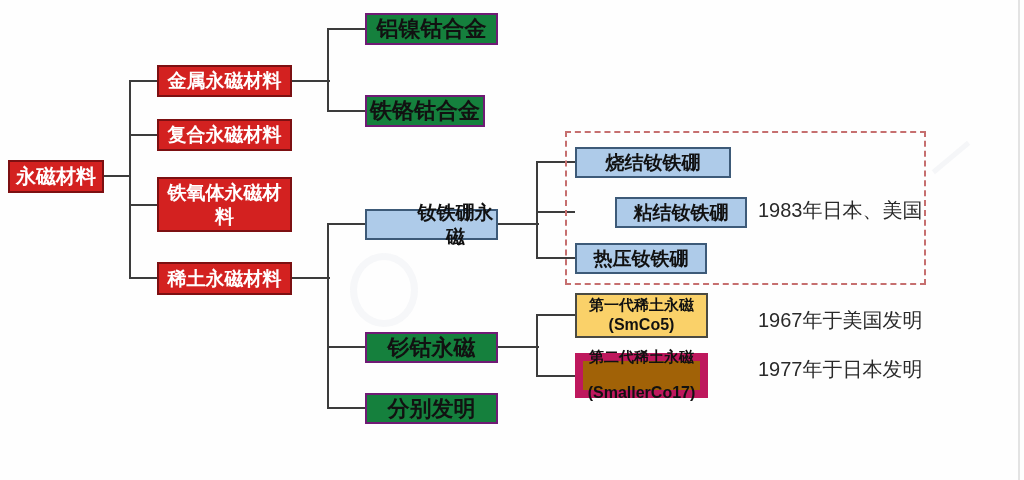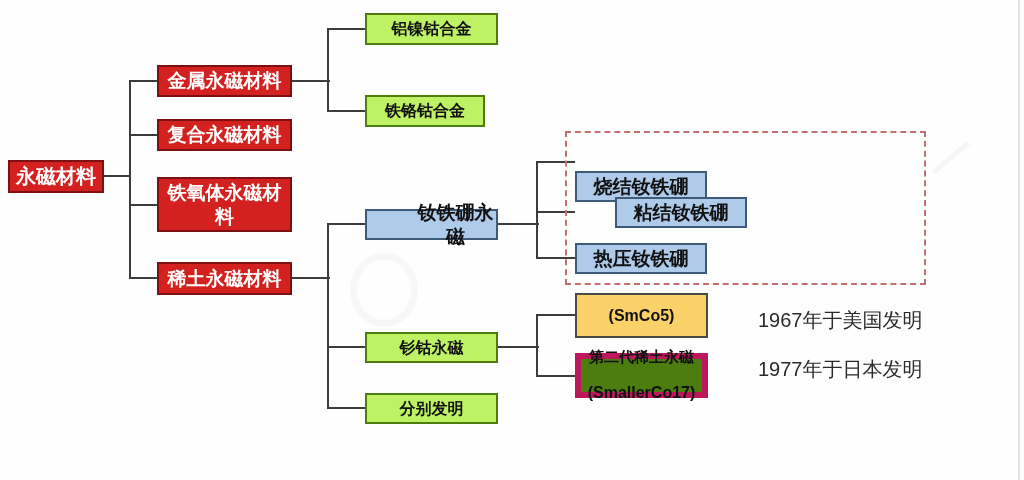--- a/index.html
+++ b/index.html
@@ -7,24 +7,24 @@
     width:1024px;height:480px;position:relative;overflow:hidden;
     background:#fefefe;
     font-family:"Liberation Sans","DejaVu Sans",sans-serif;
   }
   .node{
     position:absolute;box-sizing:border-box;
     display:flex;flex-direction:column;align-items:center;justify-content:center;
     text-align:center;font-weight:bold;line-height:1.25;
   }
   .red{background:#d32120;border:2px solid #7c1012;color:#fff;font-size:19px;}
-  .gray{background:#bef264;border:2px solid #4d7c0f;color:#111;font-size:16px;}
+  .gray{background:#15803d;border:2px solid #701a75;color:#111;font-size:22px;}
   .blue{background:#aecbe9;border:2px solid #3d5a78;color:#111;font-size:19px;}
   .yellow{background:#fad169;border:2px solid #4a4a42;color:#111;font-size:15px;}
-  .green{background:#4d7c0f;border:6px solid #be185d;color:#111;font-size:15px;gap:16px;}
+  .green{background:#a16207;border:8px solid #be185d;color:#111;font-size:15px;gap:16px;}
   .hline,.vline{position:absolute;background:#3c3c3c;}
   .hline{height:2px;}
   .vline{width:2px;}
   .dashed-group{
     position:absolute;box-sizing:border-box;
     border:2px dashed #c66f6f;background:transparent;
   }
   .note{
     position:absolute;color:#2a2a2a;font-size:20px;line-height:29px;
     white-space:nowrap;
@@ -102,34 +102,36 @@
 <div class="node blue" style="left:365px;top:209px;width:133px;height:31px;padding-left:48px;">
   <span>钕铁硼永磁</span>
 </div>
 <div class="node gray" style="left:365px;top:332px;width:133px;height:31px;">
   <span>钐钴永磁</span>
 </div>
 <div class="node gray" style="left:365px;top:393px;width:133px;height:31px;">
   <span>分别发明</span>
 </div>
 
-<div class="node blue" style="left:575px;top:147px;width:132px;height:31px;margin-top:24px;">
+<div class="node blue" style="left:575px;top:147px;width:156px;height:31px;">
   <span>烧结钕铁硼</span>
 </div>
 <div class="node blue" style="left:575px;top:197px;width:132px;height:31px;margin-left:40px;">
   <span>粘结钕铁硼</span>
 </div>
 <div class="node blue" style="left:575px;top:243px;width:132px;height:31px;">
   <span>热压钕铁硼</span>
 </div>
 
 <div class="node yellow" style="left:575px;top:293px;width:133px;height:45px;">
+  <span>第一代稀土永磁</span>
   <span style="font-size:16px;">(SmCo5)</span>
 </div>
 <div class="node green" style="left:575px;top:353px;width:133px;height:45px;">
   <span>第二代稀土永磁</span>
   <span style="font-size:16px;">(SmallerCo17)</span>
 </div>
 
 <div class="note" style="left:758px;top:196px;">
+  <div>1983年日本、美国</div>
 </div>
 <div class="note" style="left:758px;top:306px;">1967年于美国发明</div>
 <div class="note" style="left:758px;top:355px;">1977年于日本发明</div>
 
 </body></html>

